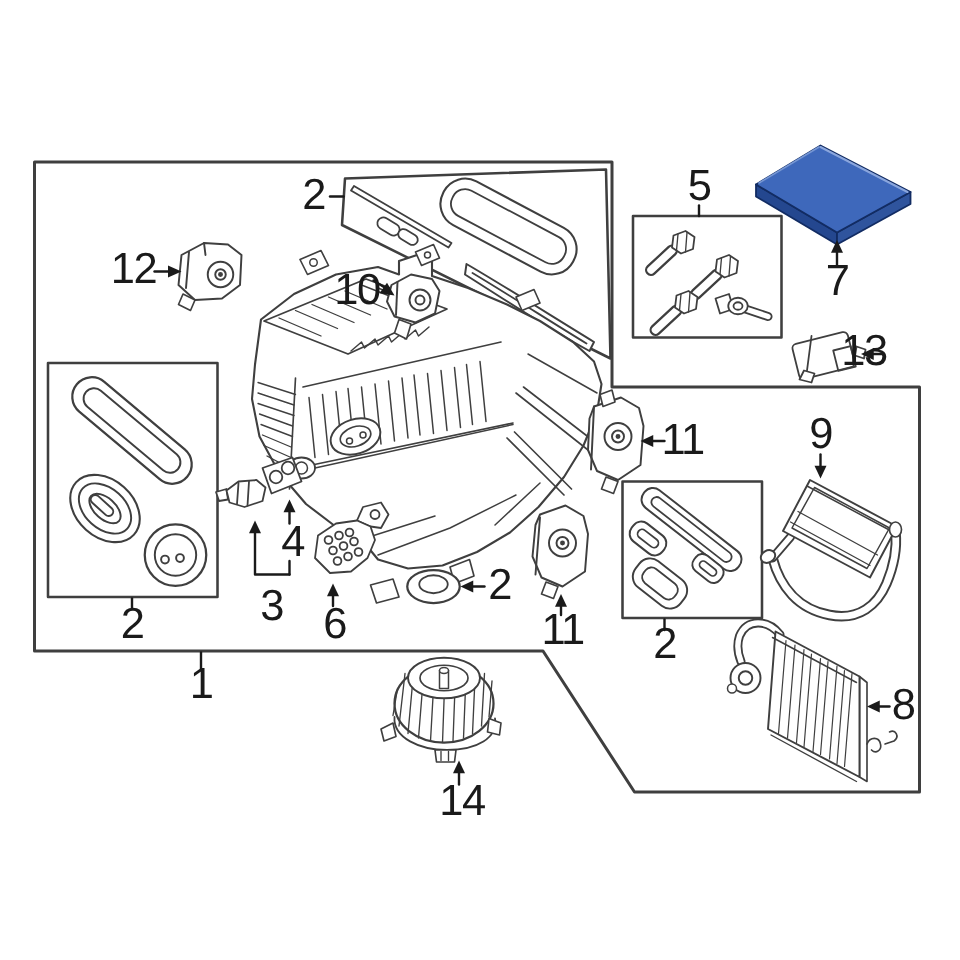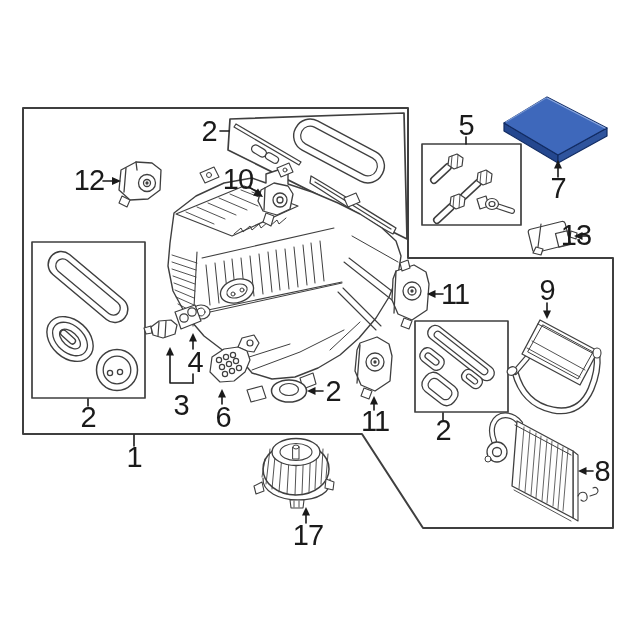--- a/index.html
+++ b/index.html
@@ -308,28 +308,28 @@
     <path d="M593,471 L585,471"></path>
       <polygon points="578,471 586.5,467 586.5,475" stroke="none"></polygon>
 
     <path d="M306,523 L306,514"></path>
       <polygon points="306,507 302,515.5 310,515.5" stroke="none"></polygon>
   </g>
 </svg>
 
 <div class="callout" style="left:209px;top:131px;">2</div>
 <div class="callout" style="left:89px;top:180px;">12</div>
-<div class="callout" style="left:238px;top:179px;">10</div>
+<div class="callout" style="left:238px;top:194px;">10</div>
 <div class="callout" style="left:466px;top:125px;">5</div>
 <div class="callout" style="left:558px;top:188px;">7</div>
 <div class="callout" style="left:576px;top:235px;">13</div>
 <div class="callout" style="left:455px;top:294px;">11</div>
 <div class="callout" style="left:547px;top:290px;">9</div>
 <div class="callout" style="left:88px;top:417px;">2</div>
 <div class="callout" style="left:134px;top:457px;">1</div>
 <div class="callout" style="left:195px;top:362px;">4</div>
 <div class="callout" style="left:181px;top:405px;">3</div>
 <div class="callout" style="left:223px;top:417px;">6</div>
 <div class="callout" style="left:333px;top:391px;">2</div>
 <div class="callout" style="left:375px;top:421px;">11</div>
 <div class="callout" style="left:443px;top:430px;">2</div>
 <div class="callout" style="left:602px;top:471px;">8</div>
-<div class="callout" style="left:308px;top:535px;">17</div>
+<div class="callout" style="left:308px;top:535px;">14</div>
 
 </body></html>

